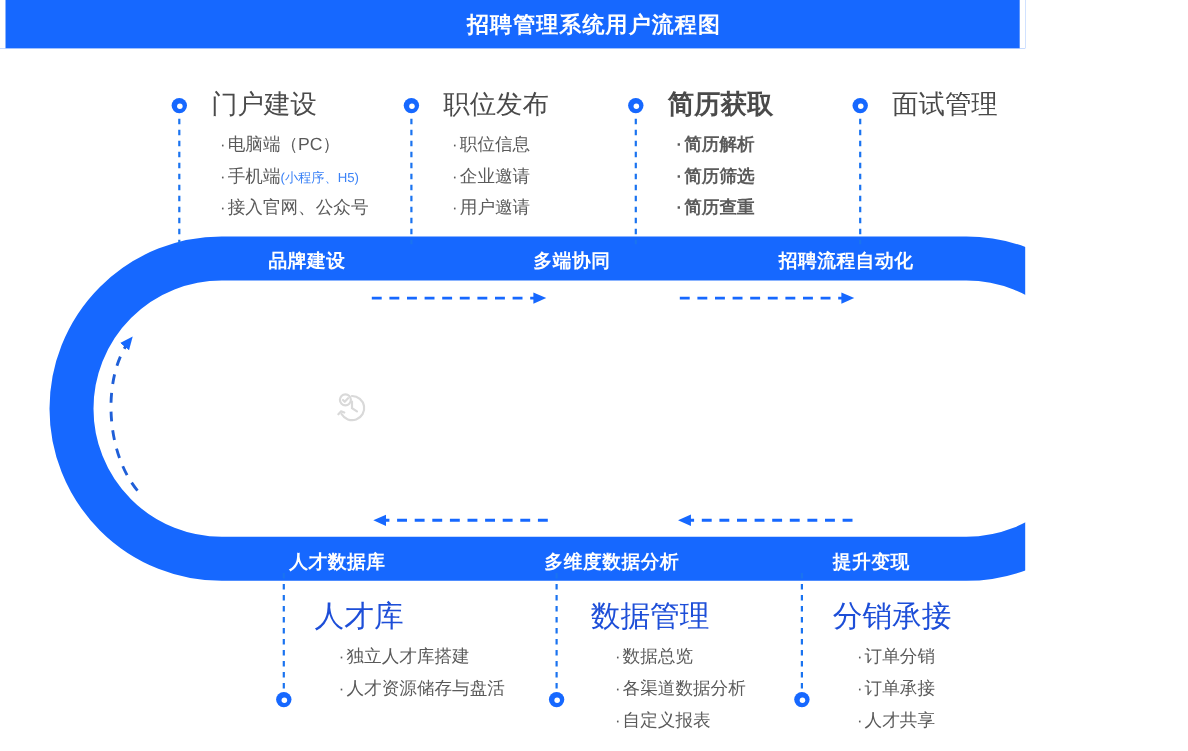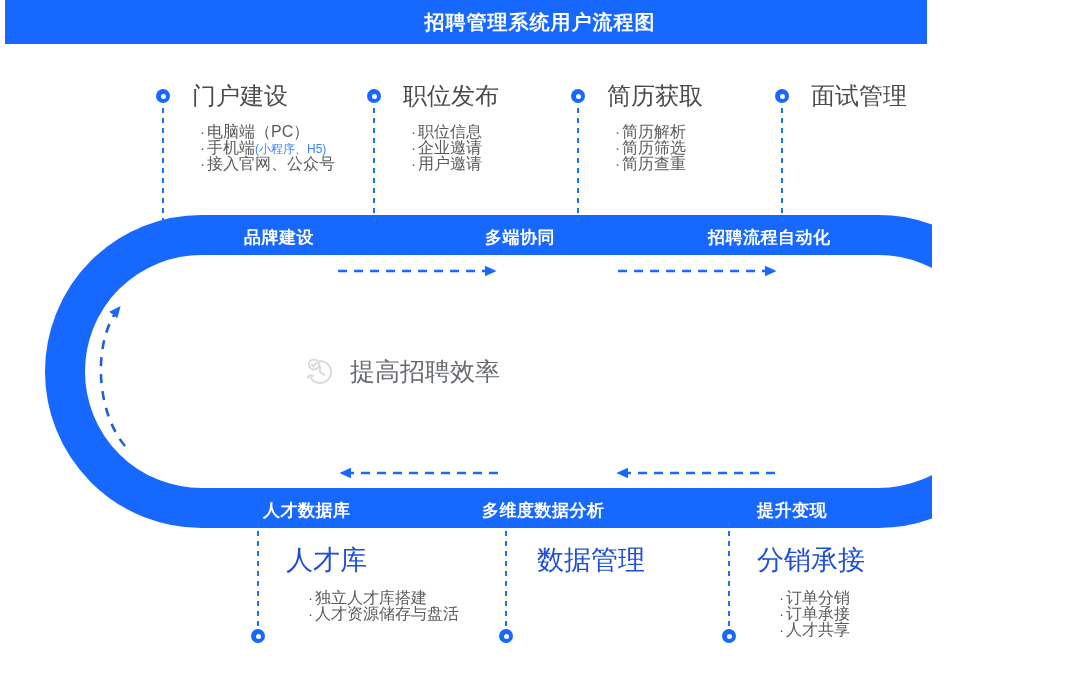--- a/index.html
+++ b/index.html
@@ -40,21 +40,21 @@
     background:#1668ff;position:relative;flex:0 0 auto;
   }
   .dot::after{
     content:"";position:absolute;left:4.5px;top:4.5px;
     width:5px;height:5px;border-radius:50%;background:#fff;
   }
   .col .head .htext{line-height:1;}
   .col ul{list-style:none;margin:0;padding:0;}
   .col li{
     font-size:16px;color:#5a5a5a;white-space:nowrap;
-    line-height:1;
+    line-height:1;margin-top:13px;
   }
   .col li .bullet{color:#5a5a5a;margin-right:2px;font-size:15px;}
   .col li .small{font-size:12px;color:#3b82f6;}
 
   .top-col ul{margin-left:44px;margin-top:16px;}
   .bot-col ul{margin-left:22px;margin-top:16px;}
   .bot-col .headplain{font-size:27px;color:#1d4ed8;white-space:nowrap;line-height:1;}
 
   
   .bandlabel{
@@ -136,21 +136,21 @@
       <span class="dot"></span>
       <span class="htext">职位发布</span>
     </div>
     <ul>
       <li><span class="bullet">·</span><span>职位信息</span></li>
       <li><span class="bullet">·</span><span>企业邀请</span></li>
       <li><span class="bullet">·</span><span>用户邀请</span></li>
     </ul>
   </div>
 
-  <div class="col top-col" style="left:571px;top:84px;">
+  <div class="col top-col" style="left:571px;top:84px;font-weight:bold;">
     <div class="head">
       <span class="dot"></span>
       <span class="htext">简历获取</span>
     </div>
     <ul>
       <li><span class="bullet">·</span><span>简历解析</span></li>
       <li><span class="bullet">·</span><span>简历筛选</span></li>
       <li><span class="bullet">·</span><span>简历查重</span></li>
     </ul>
   </div>
@@ -167,38 +167,42 @@
   <div class="bandlabel" style="left:708px;top:226px;">招聘流程自动化</div>
 
   <div class="goal" style="left:304px;top:355px;">
     <svg width="32" height="32" viewBox="0 0 32 32">
       <path d="M16 5 a11 11 0 1 1 -9.5 16.4" fill="none" stroke="#d9d9d9" stroke-width="2" stroke-linecap="round"></path>
       <path d="M6 19 l-2.4 2.6 M6 19 l3 1" fill="none" stroke="#d9d9d9" stroke-width="2" stroke-linecap="round"></path>
       <path d="M16 10 v6 l4.5 3" fill="none" stroke="#d9d9d9" stroke-width="2" stroke-linecap="round"></path>
       <circle cx="10" cy="8.5" r="5" fill="none" stroke="#d9d9d9" stroke-width="2"></circle>
       <path d="M7.8 8.6 l1.6 1.6 l3-3.2" fill="none" stroke="#d9d9d9" stroke-width="2" stroke-linecap="round" stroke-linejoin="round"></path>
     </svg>
-    <span>提高招聘效率</span>
   </div>
 
 
   <div class="bandlabel" style="left:263px;top:499px;">人才数据库</div>
-  <div class="bandlabel" style="left:482px;top:499px;">多维度数据分析</div>
+  <div class="bandlabel" style="left:495px;top:499px;">多维度数据分析</div>
   <div class="bandlabel" style="left:757px;top:499px;">提升变现</div>
 
   <div class="col bot-col" style="left:286px;top:547px;">
     <div class="headplain">人才库</div>
     <ul>
       <li><span class="bullet">·</span><span>独立人才库搭建</span></li>
       <li><span class="bullet">·</span><span>人才资源储存与盘活</span></li>
     </ul>
   </div>
 
   <div class="col bot-col" style="left:537px;top:547px;">
     <div class="headplain">数据管理</div>
+    <ul>
+      <li><span class="bullet">·</span><span>数据总览</span></li>
+      <li><span class="bullet">·</span><span>各渠道数据分析</span></li>
+      <li><span class="bullet">·</span><span>自定义报表</span></li>
+    </ul>
   </div>
 
   <div class="col bot-col" style="left:757px;top:547px;">
     <div class="headplain">分销承接</div>
     <ul>
       <li><span class="bullet">·</span><span>订单分销</span></li>
       <li><span class="bullet">·</span><span>订单承接</span></li>
       <li><span class="bullet">·</span><span>人才共享</span></li>
     </ul>
   </div>

